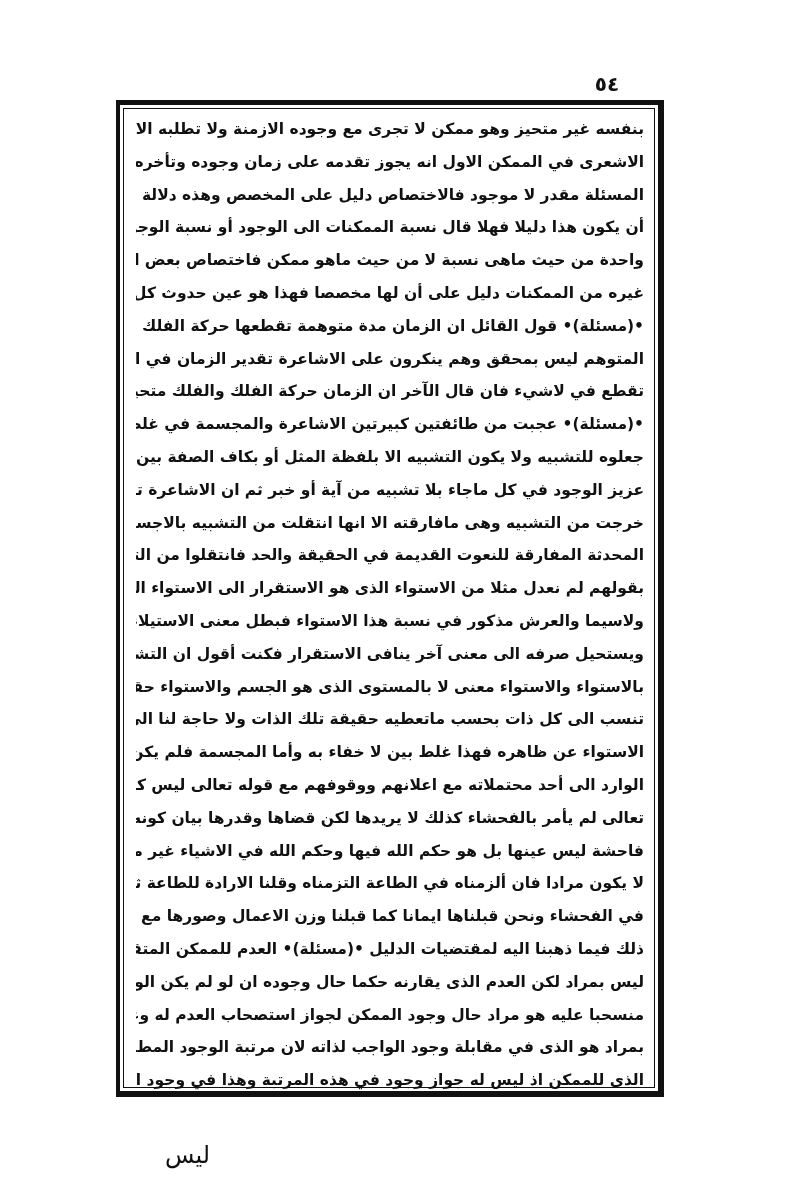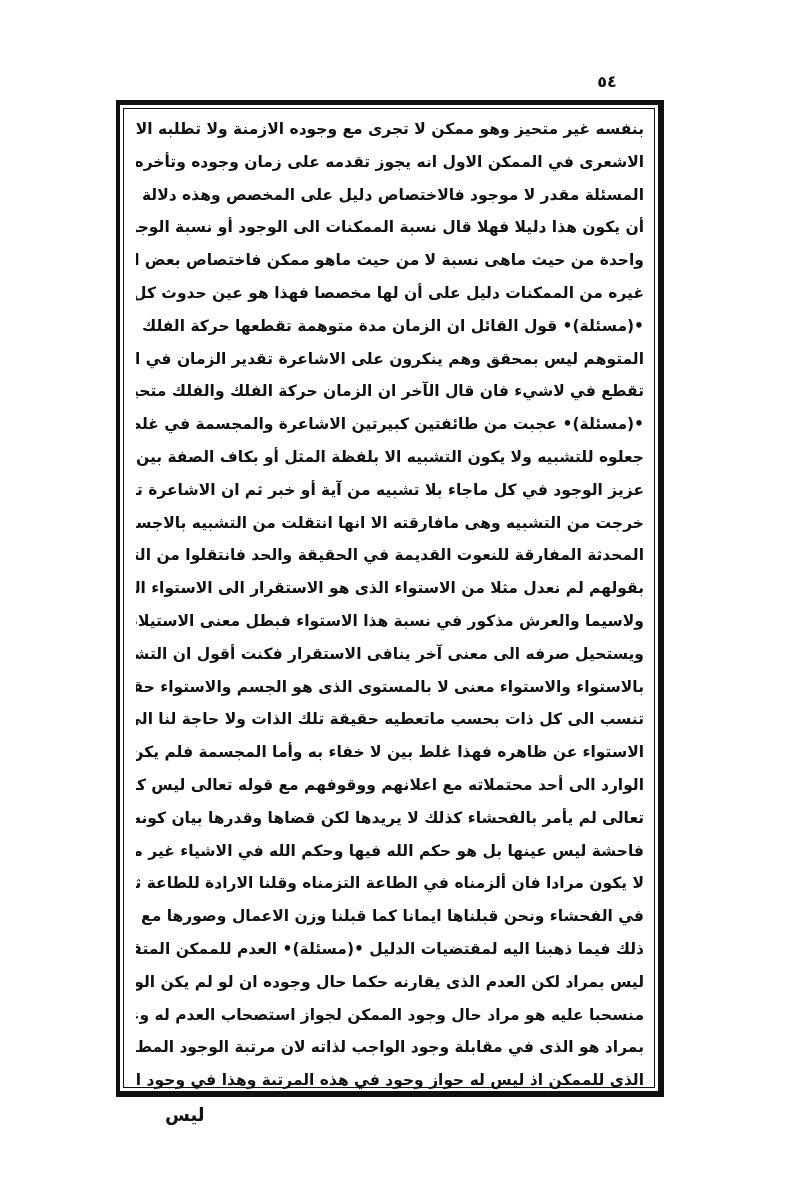--- a/index.html
+++ b/index.html
@@ -1,30 +1,30 @@
 <!DOCTYPE html>
 <html><head>
 <meta charset="utf-8">
 <style>
   html, body { margin: 0; padding: 0; background: #ffffff; }
   body { width: 800px; height: 1196px; position: relative; overflow: hidden;
          font-family: "DejaVu Sans", sans-serif; color: #111; }
   .page-number { position: absolute; left: 592px; top: 72px; width: 30px; text-align: center;
-                 font-size: 16px; font-weight: bold; direction: rtl; }
+                 font-size: 20px; font-weight: bold; direction: rtl; }
   .frame-outer { position: absolute; left: 116px; top: 100px; width: 548px; height: 997px;
                  border: 5px solid #111; border-left-width: 4px; border-top-width: 5px;
                  border-right-width: 6px; border-bottom-width: 6px; box-sizing: border-box; }
   .frame-inner { position: absolute; left: 3px; top: 3px; right: 3px; bottom: 3px;
                  border: 1.5px solid #111; box-sizing: border-box; }
   .text-block { position: absolute; left: 12px; right: 10px; top: 4px; bottom: 4px;
                 direction: rtl; unicode-bidi: embed; }
   .line { height: 32.8px; line-height: 32.8px; font-size: 15.5px; white-space: nowrap;
           overflow: hidden; text-align: justify; text-align-last: justify;
           font-family: "DejaVu Sans", sans-serif; font-weight: bold; letter-spacing: -0.2px; }
-  .catchword { position: absolute; left: 165px; top: 1104px; font-size: 18px; font-weight: bold;
+  .catchword { position: absolute; left: 165px; top: 1141px; font-size: 24px; font-weight: normal;
                direction: rtl; }
 </style>
 </head>
 <body>
 
 <div class="page-number">٥٤</div>
 
 <div class="frame-outer">
   <div class="frame-inner">
     <div class="text-block" id="text-block">

